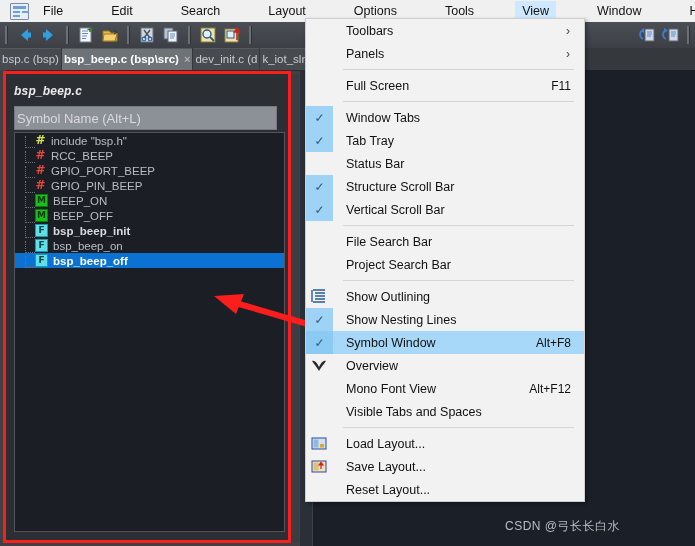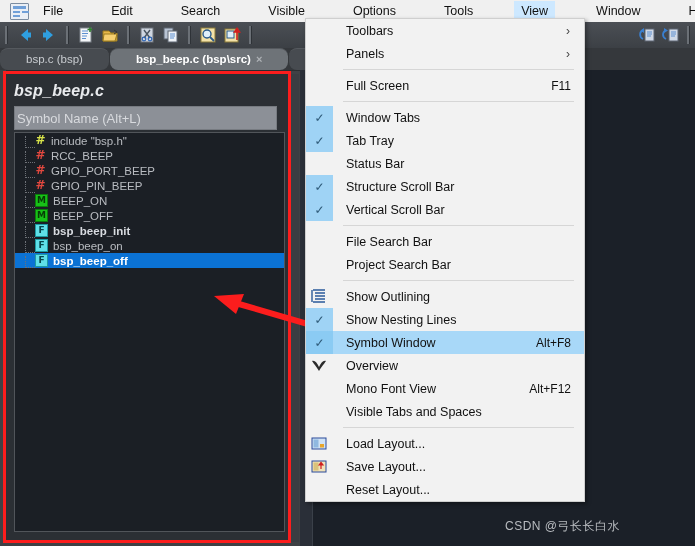--- a/index.html
+++ b/index.html
@@ -48,22 +48,22 @@
   .tb-icon{position:absolute;inset:0;display:block;}
 
   
   .tabbar{
     position:absolute;left:0;top:48px;width:695px;height:22px;
     background:#35383c;display:flex;align-items:flex-end;
     border-bottom:1px solid #2a2d30;overflow:hidden;
   }
   .tab{
     height:21px;line-height:21px;font-size:11.5px;color:#c9ccd0;
-    padding:0 26px;background:#474b50;margin-right:1px;white-space:nowrap;
-    border-top:1px solid #55595e;display:flex;align-items:center;gap:5px;border-radius:8px;
+    padding:0 2px;background:#474b50;margin-right:1px;white-space:nowrap;
+    border-top:1px solid #55595e;display:flex;align-items:center;gap:5px;
   }
   .tab.sel{background:#6e7378;color:#fff;font-weight:bold;}
   .tab .x{color:#aeb2b6;font-size:11px;}
 
   
   .editor{
     position:absolute;left:300px;top:70px;width:395px;height:476px;
     background:#1b2028;overflow:hidden;
   }
   .ed-gutter{
@@ -80,21 +80,21 @@
   .c-red{color:#e06c75;}
   .c-purple{color:#c678dd;}
 
   
   .symwin{
     position:absolute;left:6px;top:74px;width:283px;height:468px;
     background:#2b2f34;
   }
   .sym-title{
     position:absolute;left:8px;top:4px;right:20px;height:26px;
-    font-size:16px;font-style:italic;font-weight:bold;color:#e8eaed;
+    font-size:12px;font-style:italic;font-weight:bold;color:#e8eaed;
     line-height:26px;letter-spacing:.2px;
   }
   .sym-search{
     position:absolute;left:8px;top:32px;width:263px;height:24px;
     background:#8c9097;border:1px solid #777b81;
     font-size:13px;color:#d8dade;line-height:24px;padding-left:2px;
     box-sizing:border-box;
   }
   .sym-tree{
     position:absolute;left:8px;top:58px;width:271px;height:400px;
@@ -175,21 +175,21 @@
 <body>
 
 <div id="root">
 
   <div class="menubar">
     <div class="mb-appicon"></div>
     <div id="menubar-items" style="display:flex;align-items:center;gap:32px;">
         <div class="mb-item">File</div>
         <div class="mb-item">Edit</div>
         <div class="mb-item">Search</div>
-        <div class="mb-item">Visible</div>
+        <div class="mb-item">Layout</div>
         <div class="mb-item">Options</div>
         <div class="mb-item">Tools</div>
         <div class="mb-item active">View</div>
         <div class="mb-item">Window</div>
         <div class="mb-item">Help</div>
       </div>
   </div>
 
   <div class="toolbar">
     <div class="tb-sep"></div>

